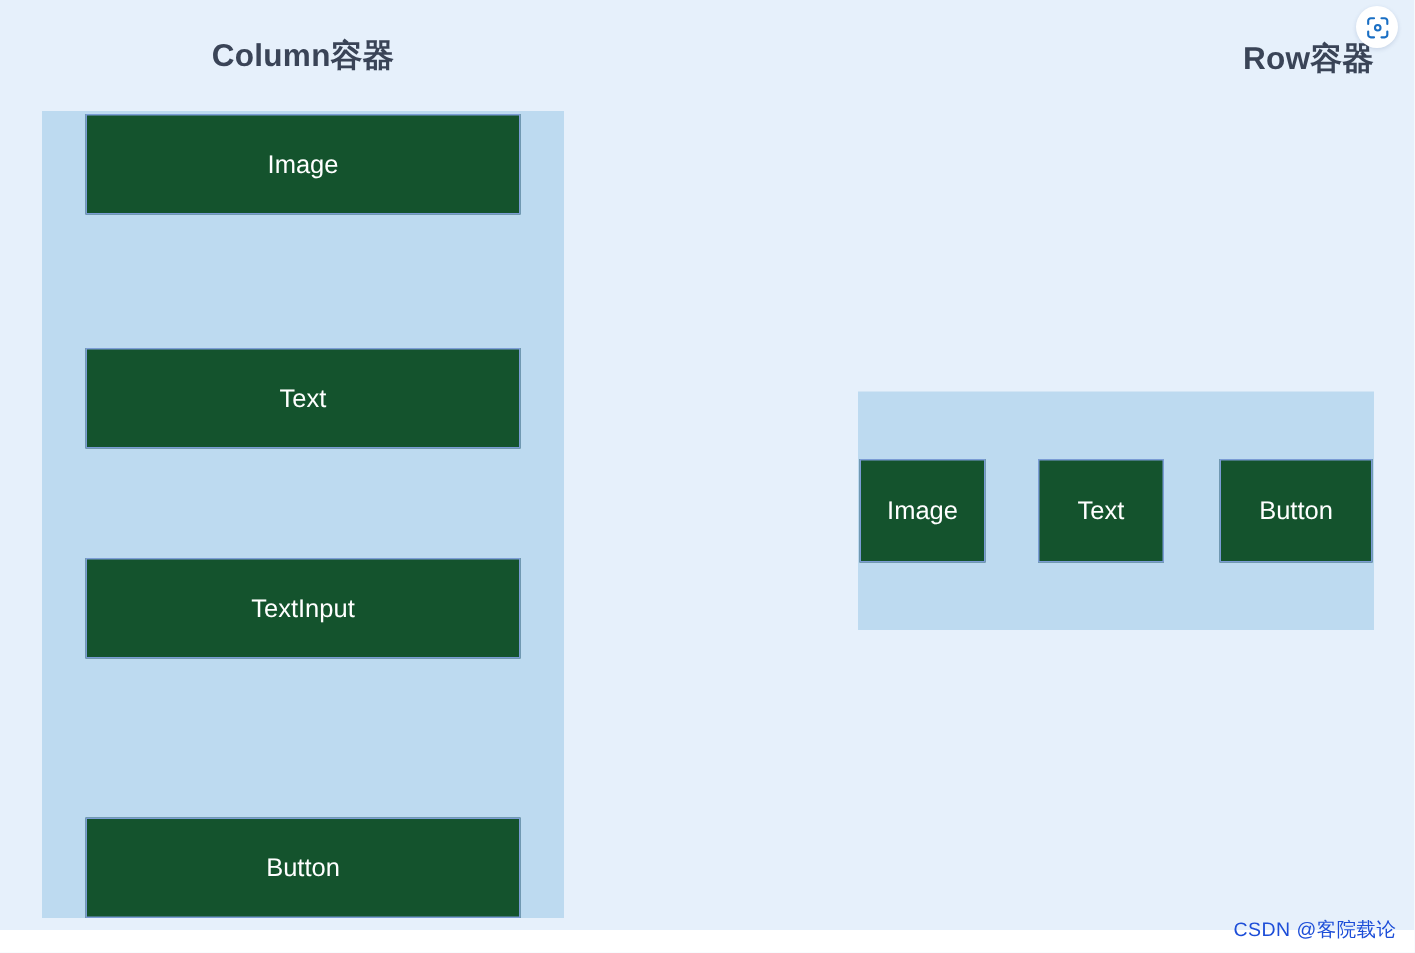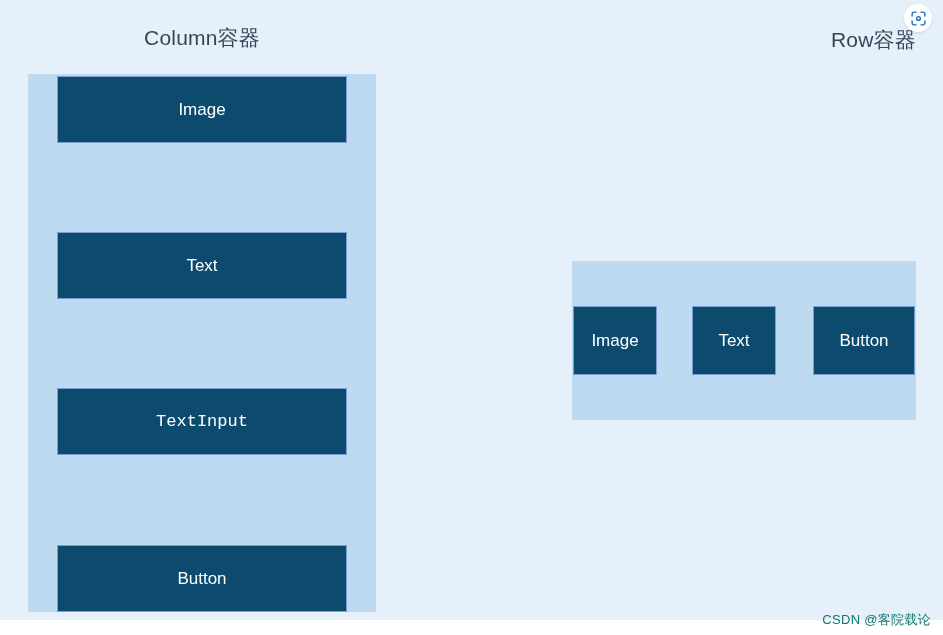--- a/index.html
+++ b/index.html
@@ -30,21 +30,21 @@
     top: 0;
     width: 943px;
     height: 620px;
     background: #e6f0fb;
   }
 
   
   .panel-title {
     position: absolute;
     font-size: 21px;
-    font-weight: normal;
+    font-weight: bold;
     color: #3a4457;
     letter-spacing: 0.2px;
     white-space: nowrap;
     line-height: 1;
   }
   #title-column {
     left: 28px;
     top: 27px;
     width: 348px;
     text-align: center;
@@ -74,41 +74,41 @@
   #row-container {
     left: 572px;
     top: 261px;
     width: 344px;
     height: 159px;
   }
 
   
   .item-box {
     position: absolute;
-    background: #0c4a6e;
+    background: #14532d;
     border: 1px solid #7b9cd5;
     box-sizing: border-box;
     color: #ffffff;
     font-size: 17px;
     display: flex;
     align-items: center;
     justify-content: center;
     line-height: 1;
     white-space: nowrap;
   }
 
   
   .col-item {
     left: 29px;
     width: 290px;
     height: 67px;
   }
   #col-item-0 { top: 2px; }
   #col-item-1 { top: 158px; }
-  #col-item-2 { top: 314px; font-family: Liberation Mono, monospace; }
+  #col-item-2 { top: 298px; }
   #col-item-3 { top: 471px; }
 
   
   .row-item {
     top: 45px;
     height: 69px;
   }
   #row-item-0 { left: 1px;   width: 84px;  }
   #row-item-1 { left: 120px; width: 84px;  }
   #row-item-2 { left: 241px; width: 102px; }
@@ -129,21 +129,21 @@
     cursor: pointer;
   }
   #scan-button svg { display: block; }
 
   
   #watermark {
     position: absolute;
     right: 12px;
     bottom: 6px;
     font-size: 13px;
-    color: #0f766e;
+    color: #1d4ed8;
     letter-spacing: 0.3px;
     white-space: nowrap;
   }
 </style>
 </head>
 <body>
 
 <div id="page">
 
   <div class="canvas">

